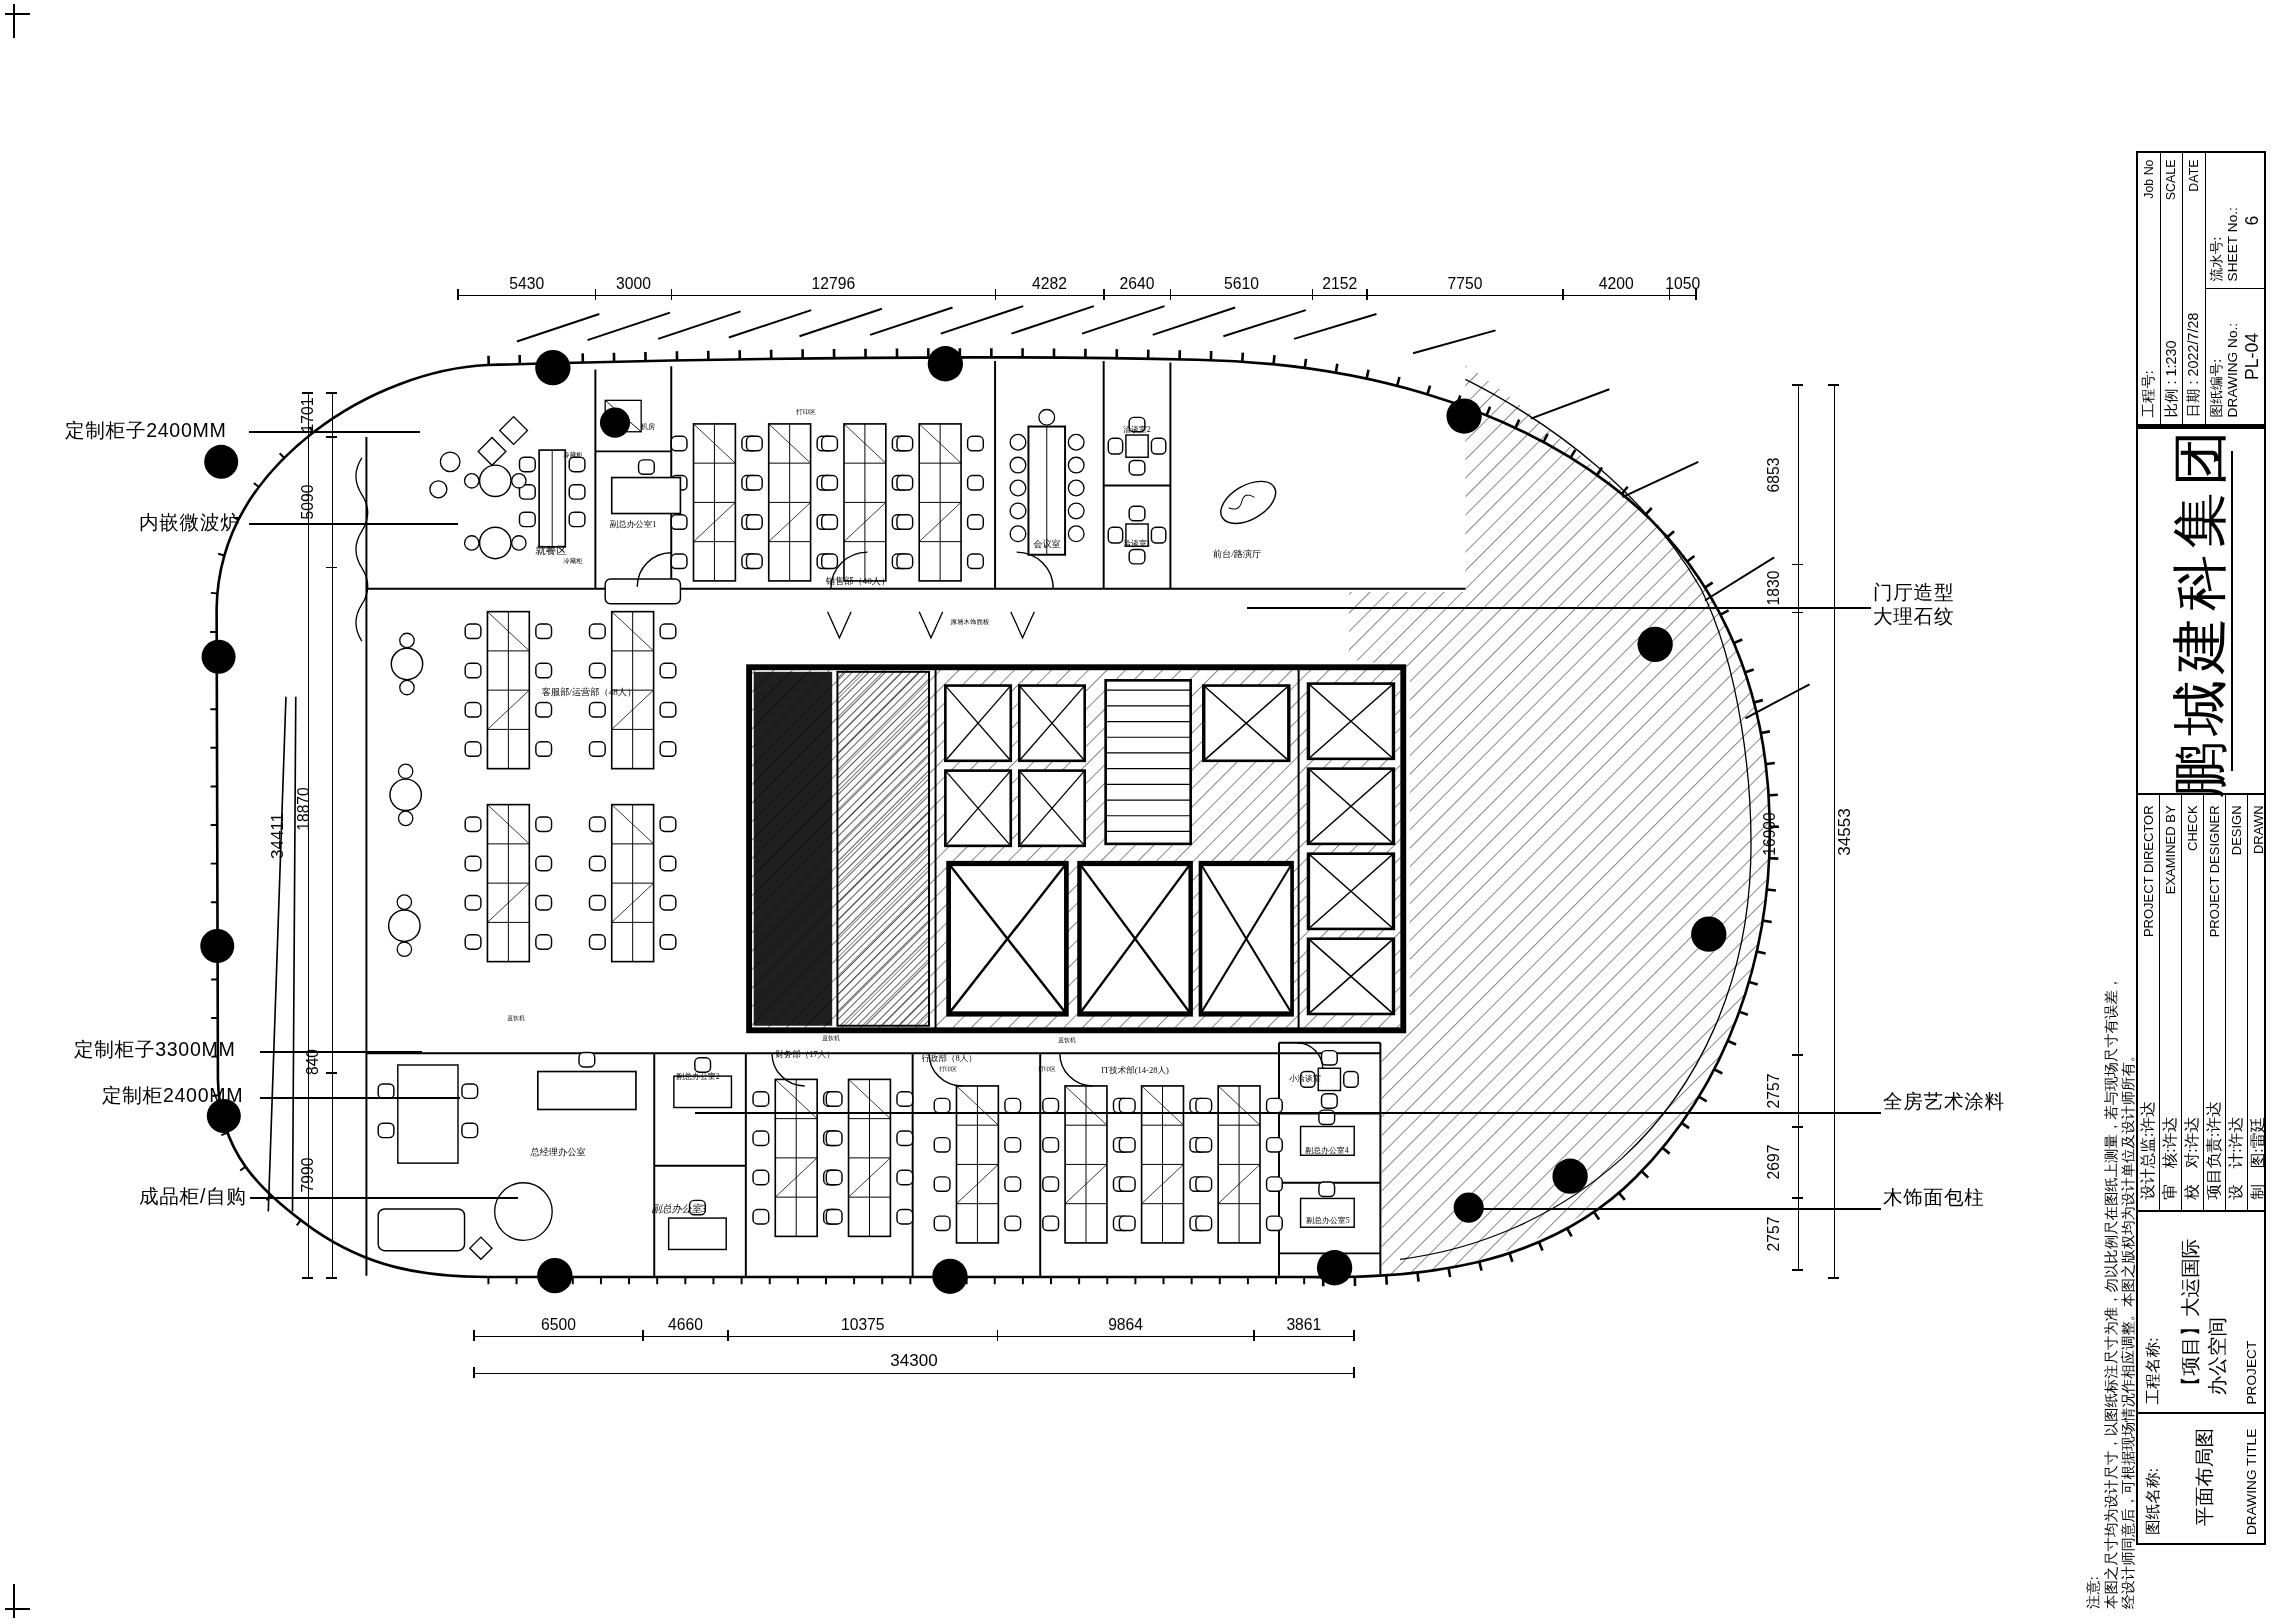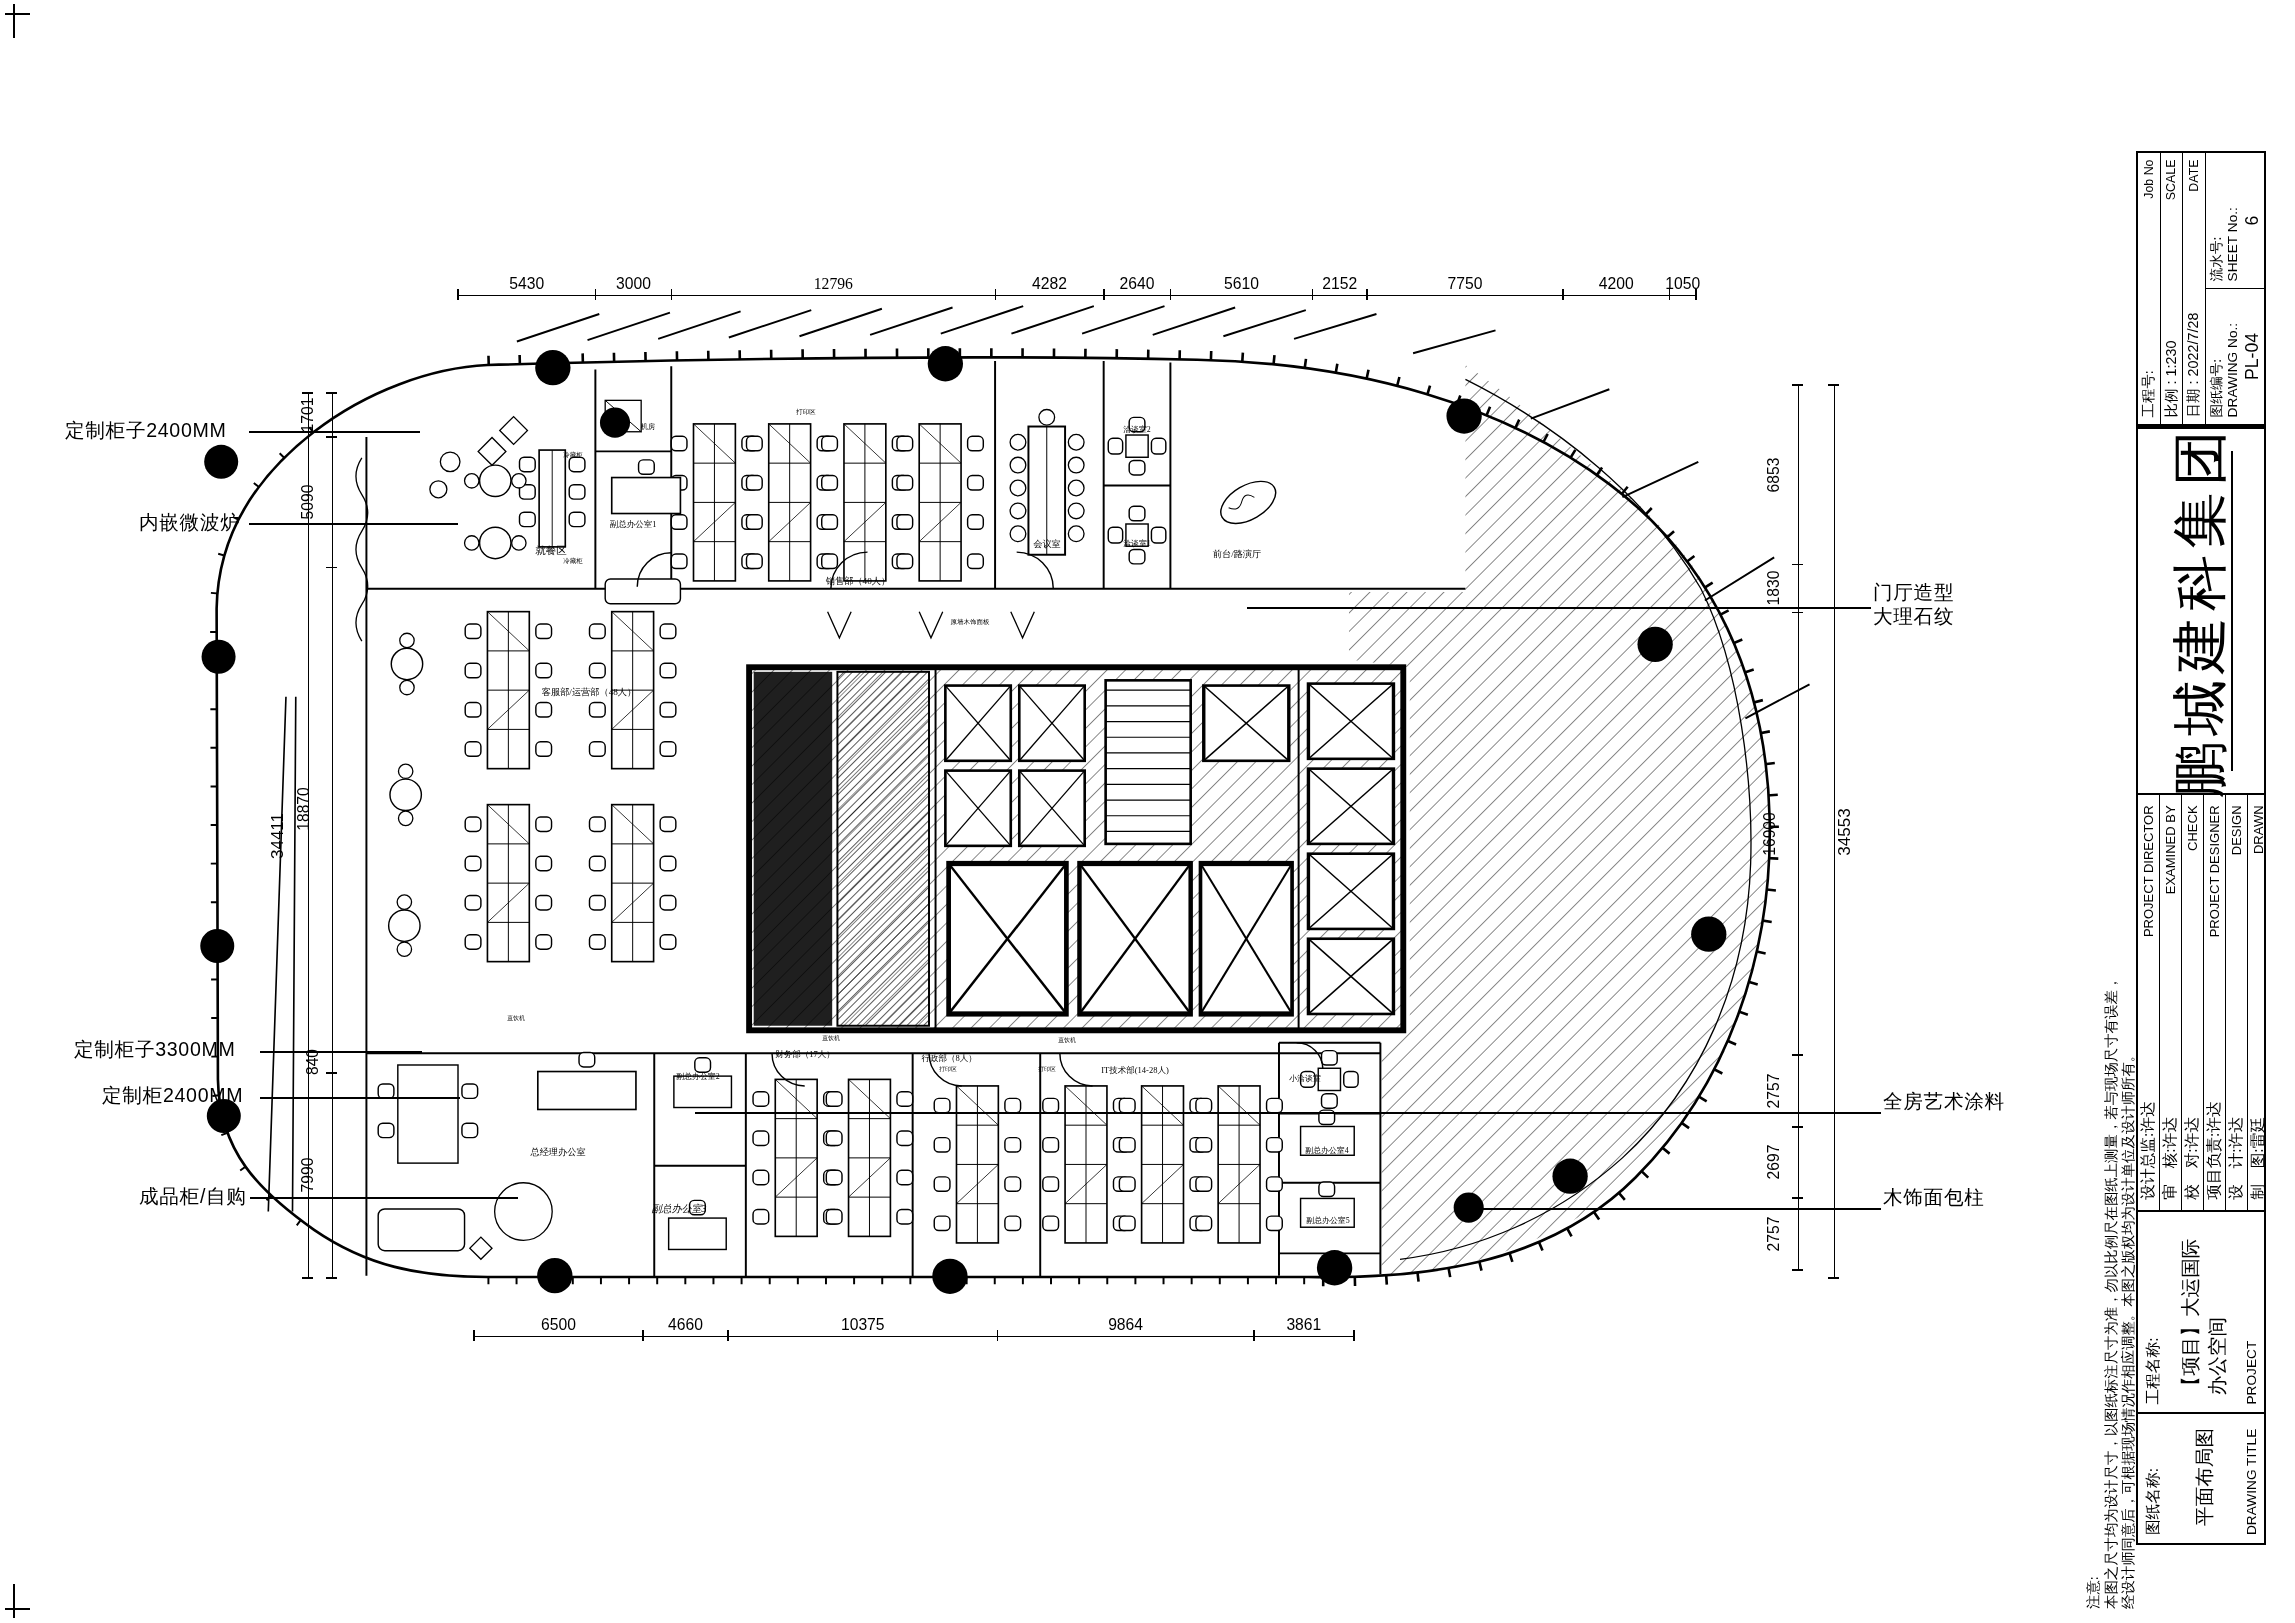--- a/index.html
+++ b/index.html
@@ -273,21 +273,21 @@
   <div class="cmark" style="left:5.2px;top:1608px;width:25px;height:2px;"></div>
   <div class="cmark" style="left:13px;top:1584px;width:2px;height:34px;"></div>
 
   <div id="dim-top-ch" class="hchain" style="left:458px;top:277px;width:1238px;height:19px;">
       <div class="hseg" style="flex-grow: 5430;">
         <span class="dimlbl">5430</span>
       </div>
       <div class="hseg" style="flex-grow: 3000;">
         <span class="dimlbl">3000</span>
       </div>
-      <div class="hseg" style="flex-grow: 12796; font-family: Liberation Serif, serif;">
+      <div class="hseg" style="flex-grow: 12796;">
         <span class="dimlbl">12796</span>
       </div>
       <div class="hseg" style="flex-grow: 4282;">
         <span class="dimlbl">4282</span>
       </div>
       <div class="hseg" style="flex-grow: 2640;">
         <span class="dimlbl">2640</span>
       </div>
       <div class="hseg" style="flex-grow: 5610;">
         <span class="dimlbl">5610</span>
@@ -316,20 +316,23 @@
       <div class="hseg" style="flex-grow: 10375;">
         <span class="dimlbl">10375</span>
       </div>
       <div class="hseg" style="flex-grow: 9864;">
         <span class="dimlbl">9864</span>
       </div>
       <div class="hseg" style="flex-grow: 3861;">
         <span class="dimlbl">3861</span>
       </div>
     </div>
+  <div class="hline" style="left:474px;top:1352px;width:880px;height:21px;">
+    <span class="dimlbl">34300</span>
+  </div>
 
   <div class="vline lab-left" style="left:288px;top:393px;width:19.6px;height:885px;">
     <span class="dimlbl">34411</span>
   </div>
   <div id="dim-left-ch" class="vchain" style="left:309px;top:393px;width:23.6px;height:885px;">
       <div class="vseg" style="flex-grow: 1701;">
         <span class="dimlbl">1701</span>
       </div>
       <div class="vseg" style="flex-grow: 5090;">
         <span class="dimlbl">5090</span>

